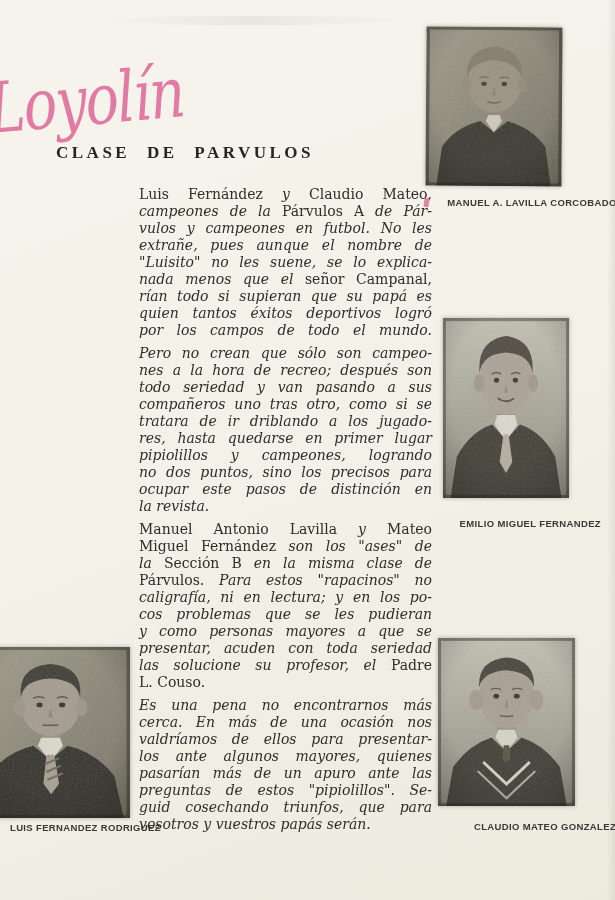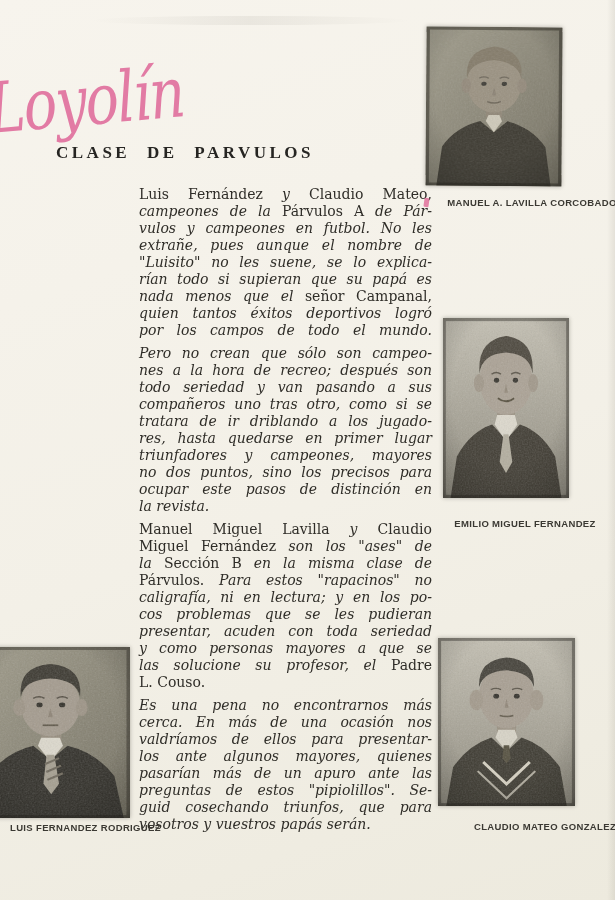--- a/index.html
+++ b/index.html
@@ -37,21 +37,21 @@
   .ph1 { left: 426px; top: 27px;  width: 136px; height: 159px; transform: rotate(0.4deg); }
   .ph2 { left: 443px; top: 318px; width: 126px; height: 180px; }
   .ph3 { left: 438px; top: 638px; width: 137px; height: 168px; }
   .ph4 { left: -26px; top: 647px; width: 156px; height: 171px; }
   
   .caption {
     position: absolute; font-family: "Liberation Sans", sans-serif; font-weight: bold;
     font-size: 9.5px; line-height: 1.2; letter-spacing: 0.35px; color: #3b3933; padding-left: 17px;
   }
   .cap1 { left: 424px; top: 197px; width: 182px; text-align: center; }
-  .cap2 { left: 432px; top: 518px; width: 152px; text-align: center; }
+  .cap2 { left: 432px; top: 518px; width: 152px; text-align: right; }
   .cap3 { left: 448px; top: 821px; width: 160px; text-align: center; }
   .cap4 { left: -7px;  top: 822px; width: 180px; text-align: left; }
   
   .pink-mark {
     position: absolute; left: 424px; top: 198px; width: 5px; height: 9px;
     background: #e0719b; opacity: 0.85; transform: rotate(8deg); border-radius: 1px;
   }
   .smudge-top {
     position: absolute; left: 90px; top: 16px; width: 320px; height: 9px;
     background: linear-gradient(90deg, rgba(120,115,105,0), rgba(120,115,105,0.10), rgba(120,115,105,0));
@@ -101,46 +101,46 @@
 
   <h1 class="heading">CLASE DE PARVULOS</h1>
 
   <div class="article">
       <div class="para">
         <div class="line first"><span class="rm">Luis Fernández </span><span class="it">y </span><span class="rm">Claudio Mateo,</span></div>
         <div class="line"><span class="it">campeones de la </span><span class="rm">Párvulos A </span><span class="it">de Pár-</span></div>
         <div class="line"><span class="it">vulos y campeones en futbol. No les</span></div>
         <div class="line"><span class="it">extrañe, pues aunque el nombre de</span></div>
         <div class="line"><span class="it">"Luisito" no les suene, se lo explica-</span></div>
+        <div class="line"><span class="it">nada menos que el </span><span class="rm">señor Campanal,</span></div>
         <div class="line"><span class="it">rían todo si supieran que su papá es</span></div>
-        <div class="line"><span class="it">nada menos que el </span><span class="rm">señor Campanal,</span></div>
         <div class="line"><span class="it">quien tantos éxitos deportivos logró</span></div>
         <div class="line"><span class="it">por los campos de todo el mundo.</span></div>
       </div>
       <div class="para">
         <div class="line first"><span class="it">Pero no crean que sólo son campeo-</span></div>
         <div class="line"><span class="it">nes a la hora de recreo; después son</span></div>
         <div class="line"><span class="it">todo seriedad y van pasando a sus</span></div>
         <div class="line"><span class="it">compañeros uno tras otro, como si se</span></div>
         <div class="line"><span class="it">tratara de ir driblando a los jugado-</span></div>
         <div class="line"><span class="it">res, hasta quedarse en primer lugar</span></div>
-        <div class="line"><span class="it">triunfadores y campeones, mayores</span></div>
+        <div class="line"><span class="it">pipiolillos y campeones, logrando</span></div>
         <div class="line"><span class="it">no dos puntos, sino los precisos para</span></div>
         <div class="line"><span class="it">ocupar este pasos de distinción en</span></div>
         <div class="line last"><span class="it">la revista.</span></div>
       </div>
       <div class="para">
-        <div class="line first"><span class="rm">Manuel Miguel Lavilla </span><span class="it">y </span><span class="rm">Claudio</span></div>
+        <div class="line first"><span class="rm">Manuel Antonio Lavilla </span><span class="it">y </span><span class="rm">Mateo</span></div>
         <div class="line"><span class="rm">Miguel Fernández </span><span class="it">son los "ases" de</span></div>
         <div class="line"><span class="it">la </span><span class="rm">Sección B </span><span class="it">en la misma clase de</span></div>
         <div class="line"><span class="rm">Párvulos. </span><span class="it">Para estos "rapacinos" no</span></div>
         <div class="line"><span class="it">caligrafía, ni en lectura; y en los po-</span></div>
         <div class="line"><span class="it">cos problemas que se les pudieran</span></div>
+        <div class="line"><span class="it">y como personas mayores a que se</span></div>
         <div class="line"><span class="it">presentar, acuden con toda seriedad</span></div>
-        <div class="line"><span class="it">y como personas mayores a que se</span></div>
         <div class="line"><span class="it">las solucione su profesor, el </span><span class="rm">Padre</span></div>
         <div class="line last"><span class="rm">L. Couso.</span></div>
       </div>
       <div class="para">
         <div class="line first"><span class="it">Es una pena no encontrarnos más</span></div>
         <div class="line"><span class="it">cerca. En más de una ocasión nos</span></div>
         <div class="line"><span class="it">valdríamos de ellos para presentar-</span></div>
         <div class="line"><span class="it">los ante algunos mayores, quienes</span></div>
         <div class="line"><span class="it">pasarían más de un apuro ante las</span></div>
         <div class="line"><span class="it">preguntas de estos "pipiolillos". Se-</span></div>

